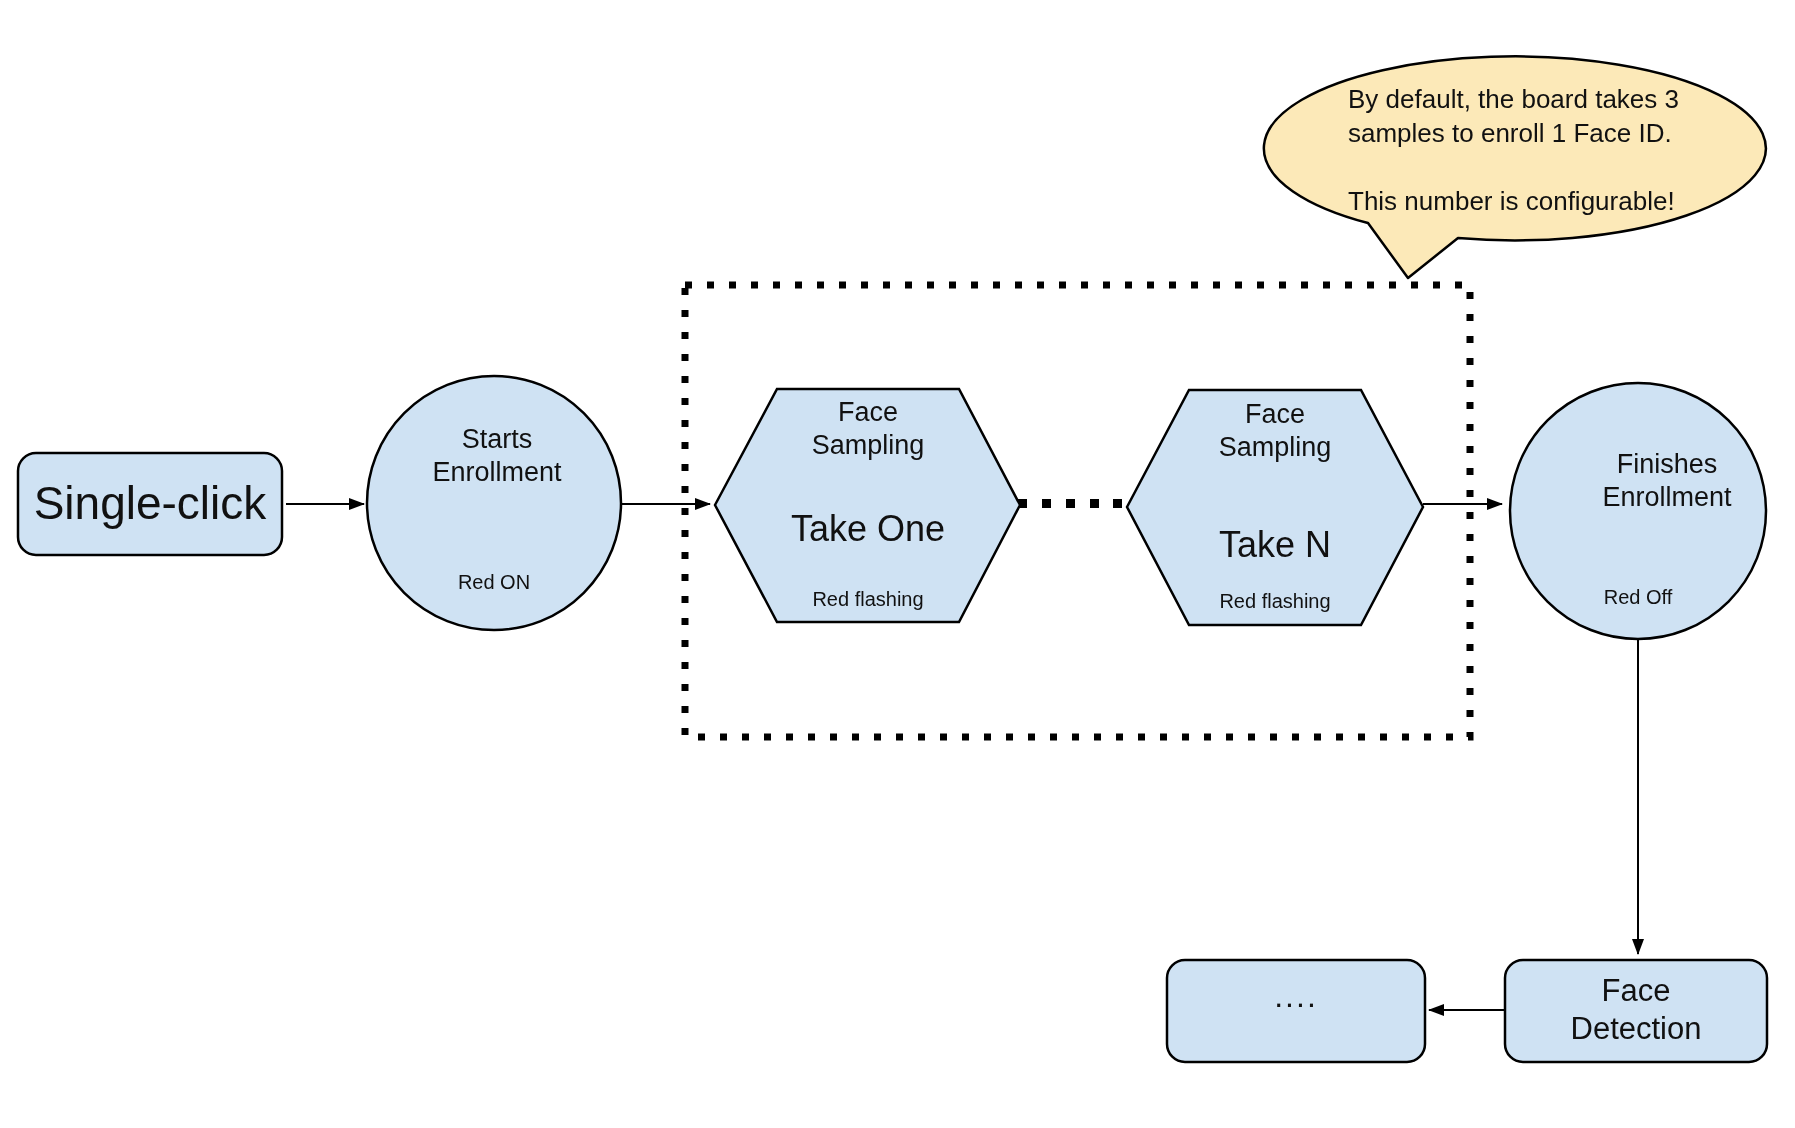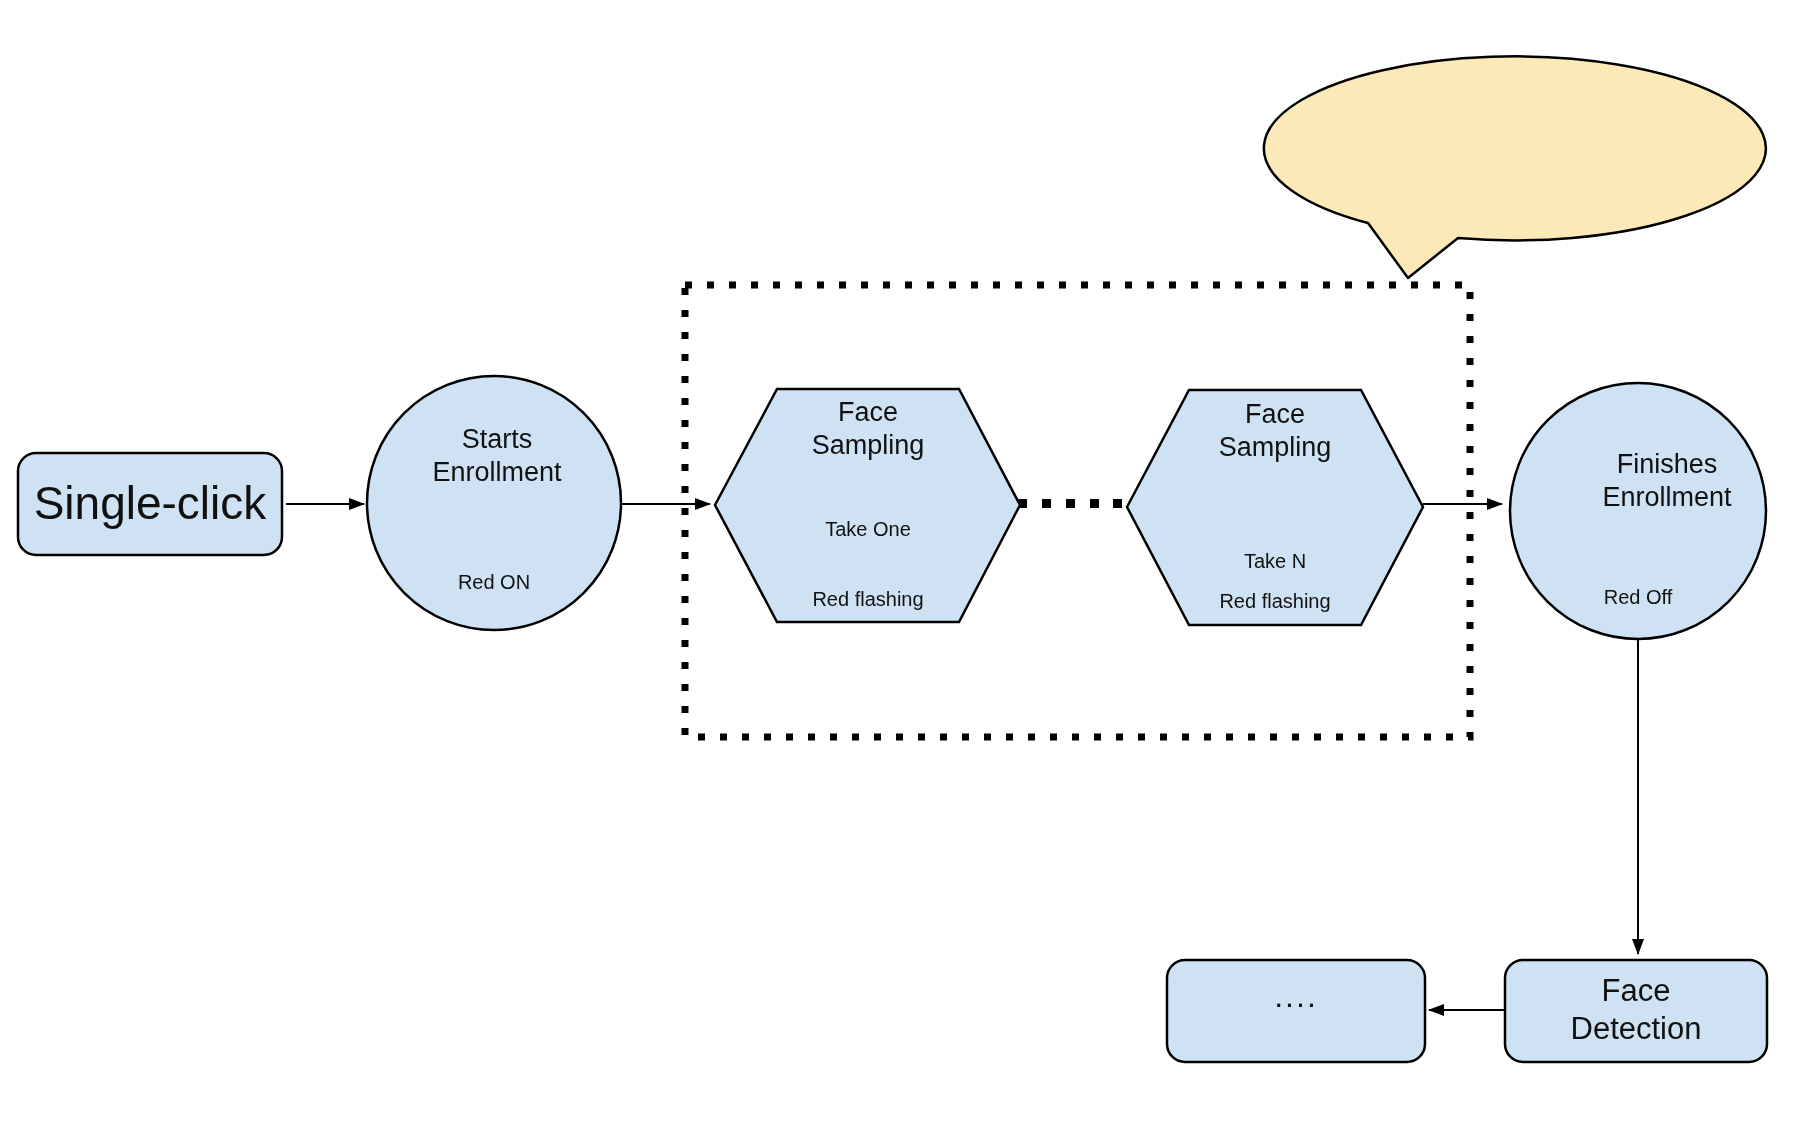--- a/index.html
+++ b/index.html
@@ -20,21 +20,21 @@
   }
   #shapes{position:absolute;inset:0;}
   .lbl{
     position:absolute;
     text-align:center;
     white-space:pre-line;
     transform:translateX(-50%);
     color:var(--text-color);
   }
   .main-lbl{font-size:27px;line-height:33px;}
-  .take-lbl{font-size:20px;line-height:34px;}
+  .take-lbl{font-size:36px;line-height:34px;}
   .status-lbl{font-size:20px;line-height:24px;}
   .box-lbl{font-size:46px;line-height:42px;}
   .fd-lbl{font-size:31px;line-height:38px;}
   .dots-lbl{font-size:32px;letter-spacing:2px;}
   .callout-lbl{
     position:absolute;
     text-align:left;
     transform:none;
     white-space:pre-line;
     font-size:26px;line-height:34px;
@@ -91,26 +91,30 @@
 Enrollment</div>
   <div class="lbl status-lbl" style="left:494px;top:570px;text-align:center;">Red ON</div>
 
   <div class="lbl main-lbl" style="left:868px;top:396px;">Face
 Sampling</div>
   <div class="lbl take-lbl" style="left:868px;top:512px;">Take One</div>
   <div class="lbl status-lbl" style="left:868px;top:587px;">Red flashing</div>
 
   <div class="lbl main-lbl" style="left:1275px;top:398px;">Face
 Sampling</div>
-  <div class="lbl take-lbl" style="left:1275px;top:544px;">Take N</div>
+  <div class="lbl take-lbl" style="left:1275px;top:528px;">Take N</div>
   <div class="lbl status-lbl" style="left:1275px;top:589px;">Red flashing</div>
 
   <div class="lbl main-lbl" style="left:1640px;top:448px;margin-left:27px;">Finishes
 Enrollment</div>
   <div class="lbl status-lbl" style="left:1638px;top:585px;">Red Off</div>
 
   <div class="lbl fd-lbl" style="left:1636px;top:972px;">Face
 Detection</div>
 
   <div class="lbl dots-lbl" style="left:1296px;top:978px;">....</div>
 
+  <div class="callout-lbl" style="left:1348px;top:82px;">By default, the board takes 3
+samples to enroll 1 Face ID.
+
+This number is configurable!</div>
 
 </div>
 
 </body></html>

